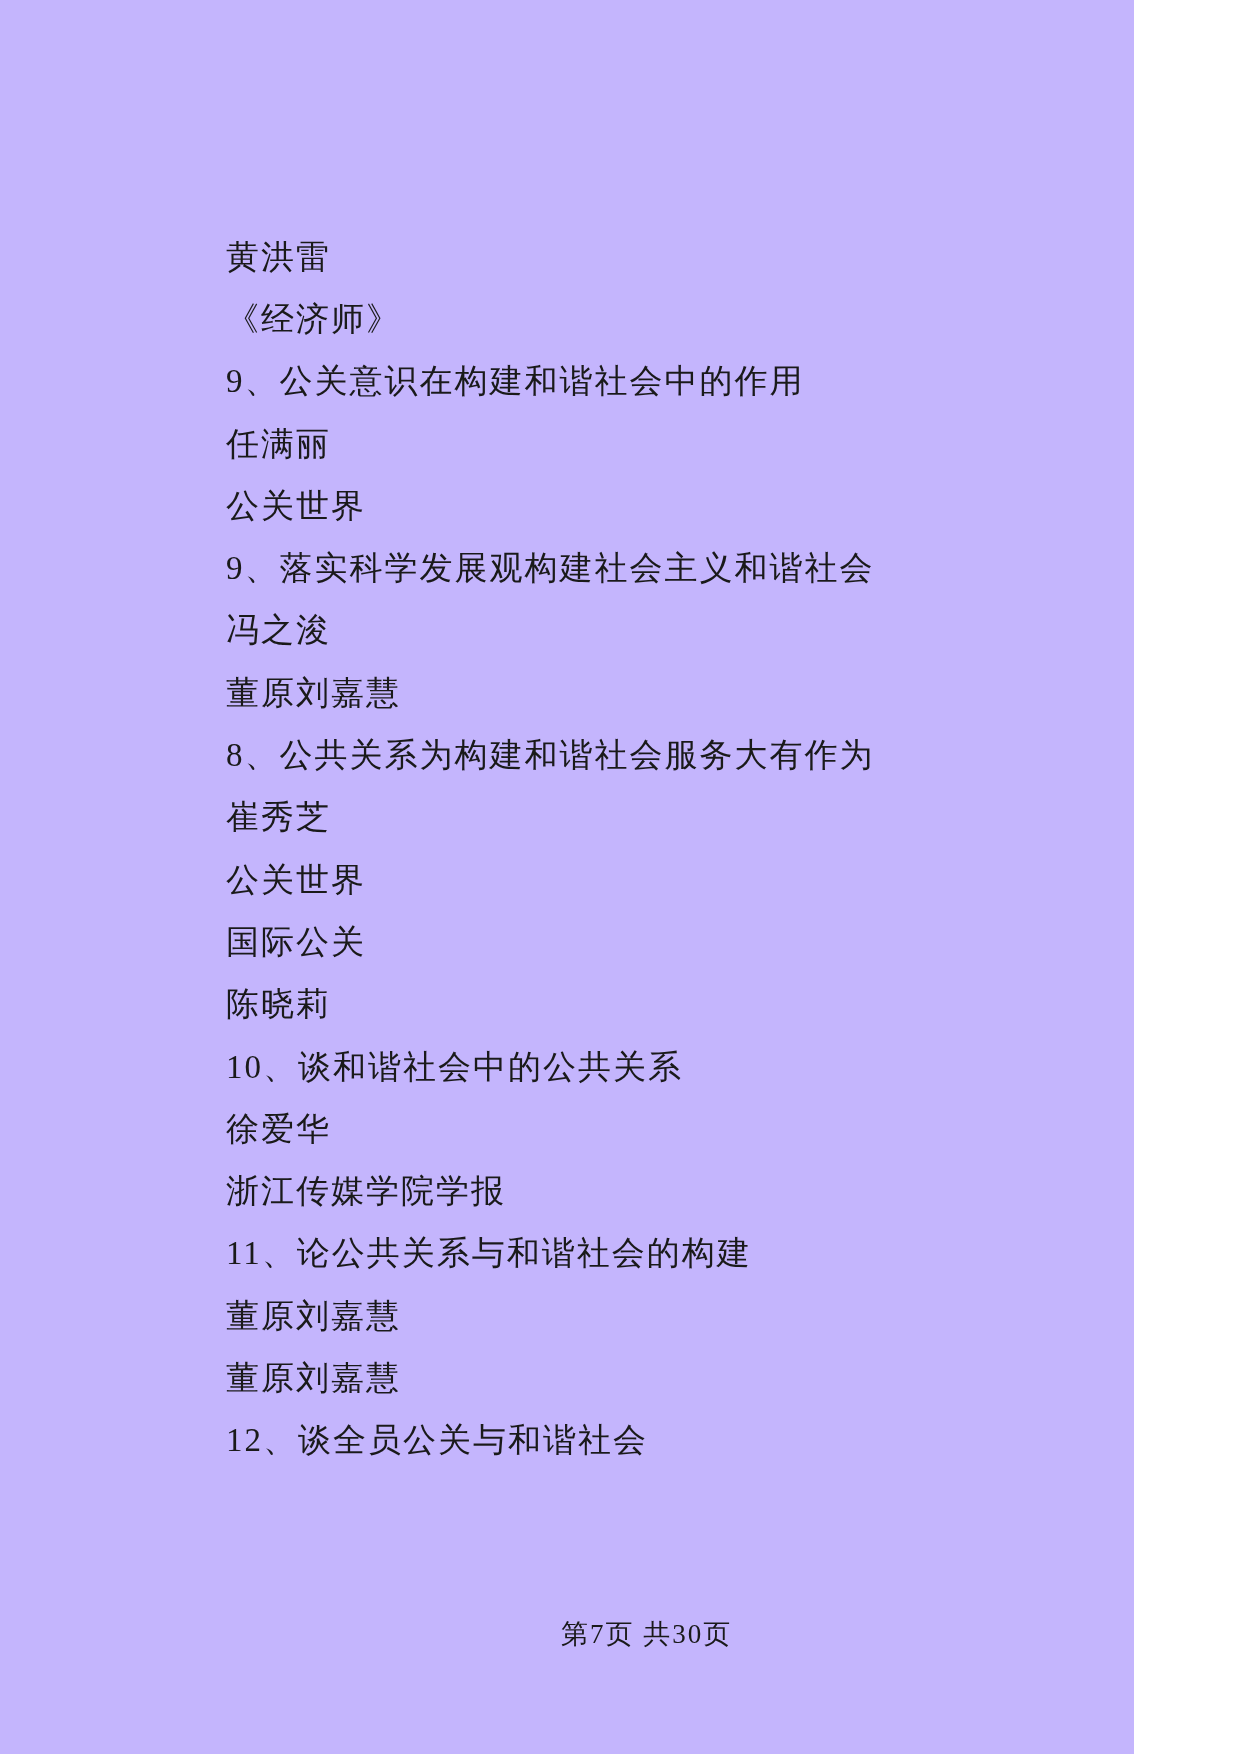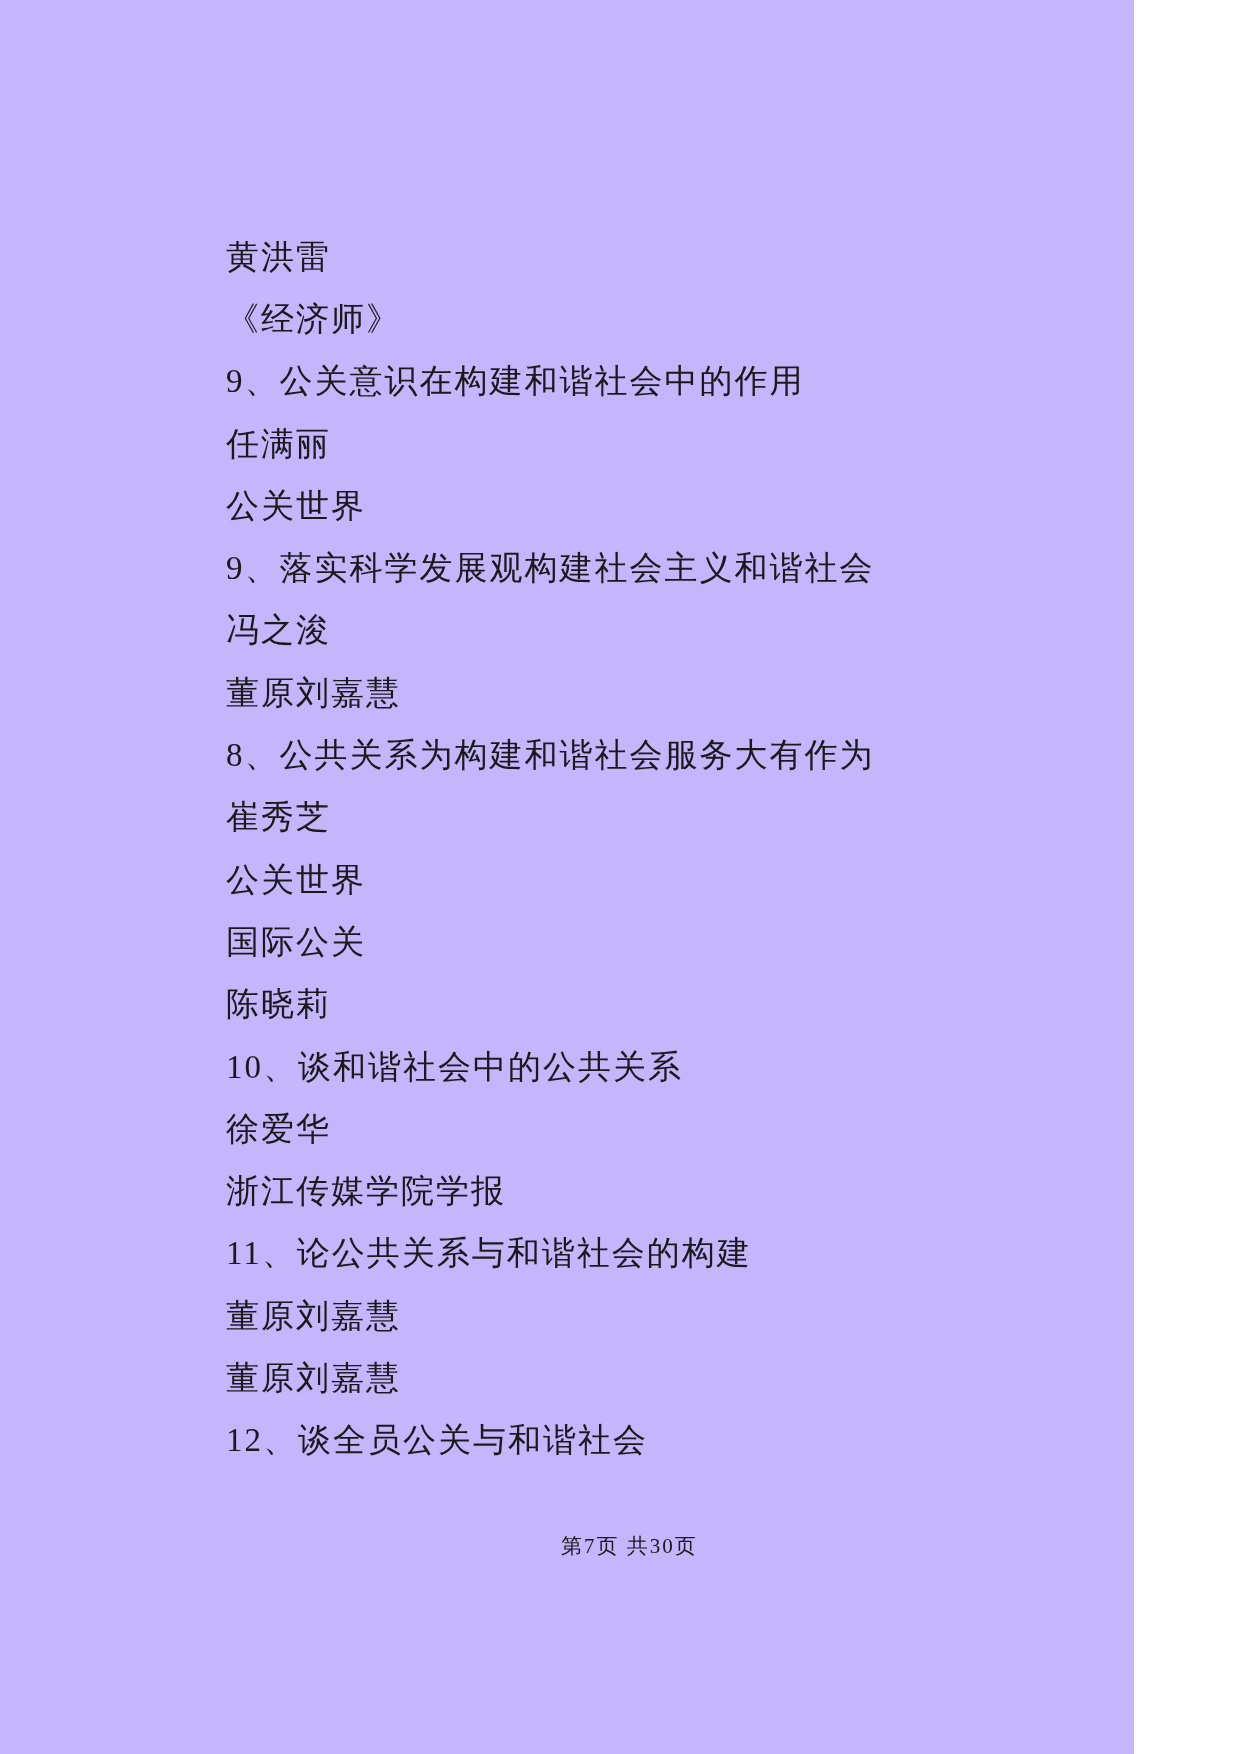--- a/index.html
+++ b/index.html
@@ -27,22 +27,22 @@
     display: flex;
     align-items: center;
     font-size: 33px;
     letter-spacing: 2px;
     white-space: nowrap;
     font-weight: 400;
   }
   .footer {
     position: absolute;
     left: 561px;
-    top: 1532px;
-    font-size: 21px;
+    top: 1616px;
+    font-size: 27px;
     letter-spacing: 2px;
     color: #1a1a1a;
     white-space: nowrap;
   }
 </style>
 </head>
 <body>
 
 <div class="page">
   <div class="content">

